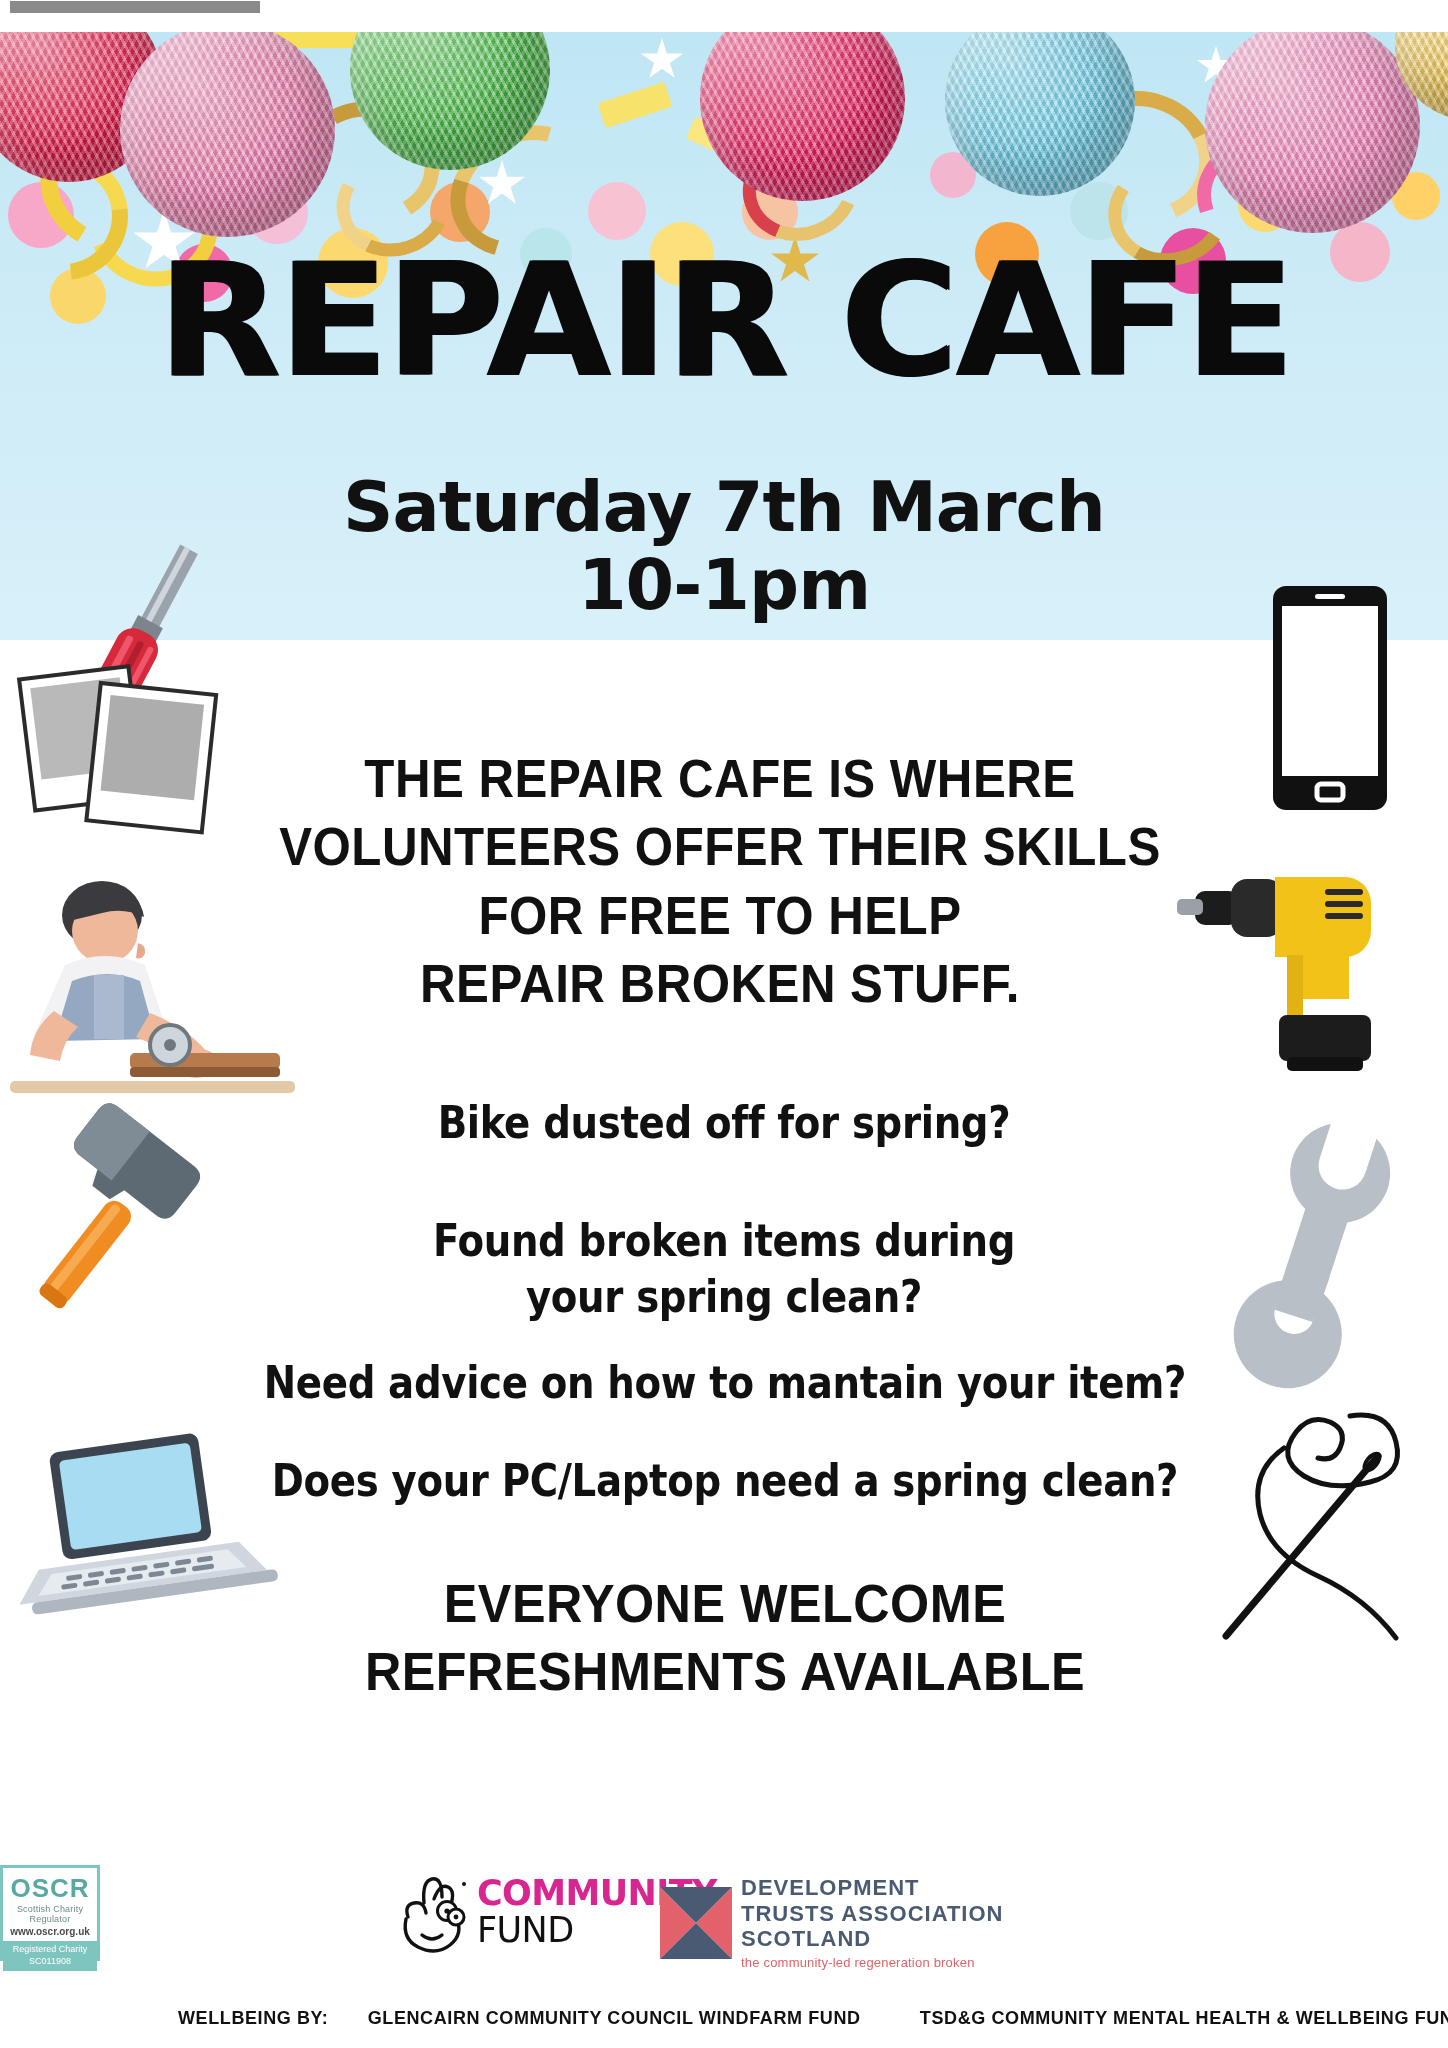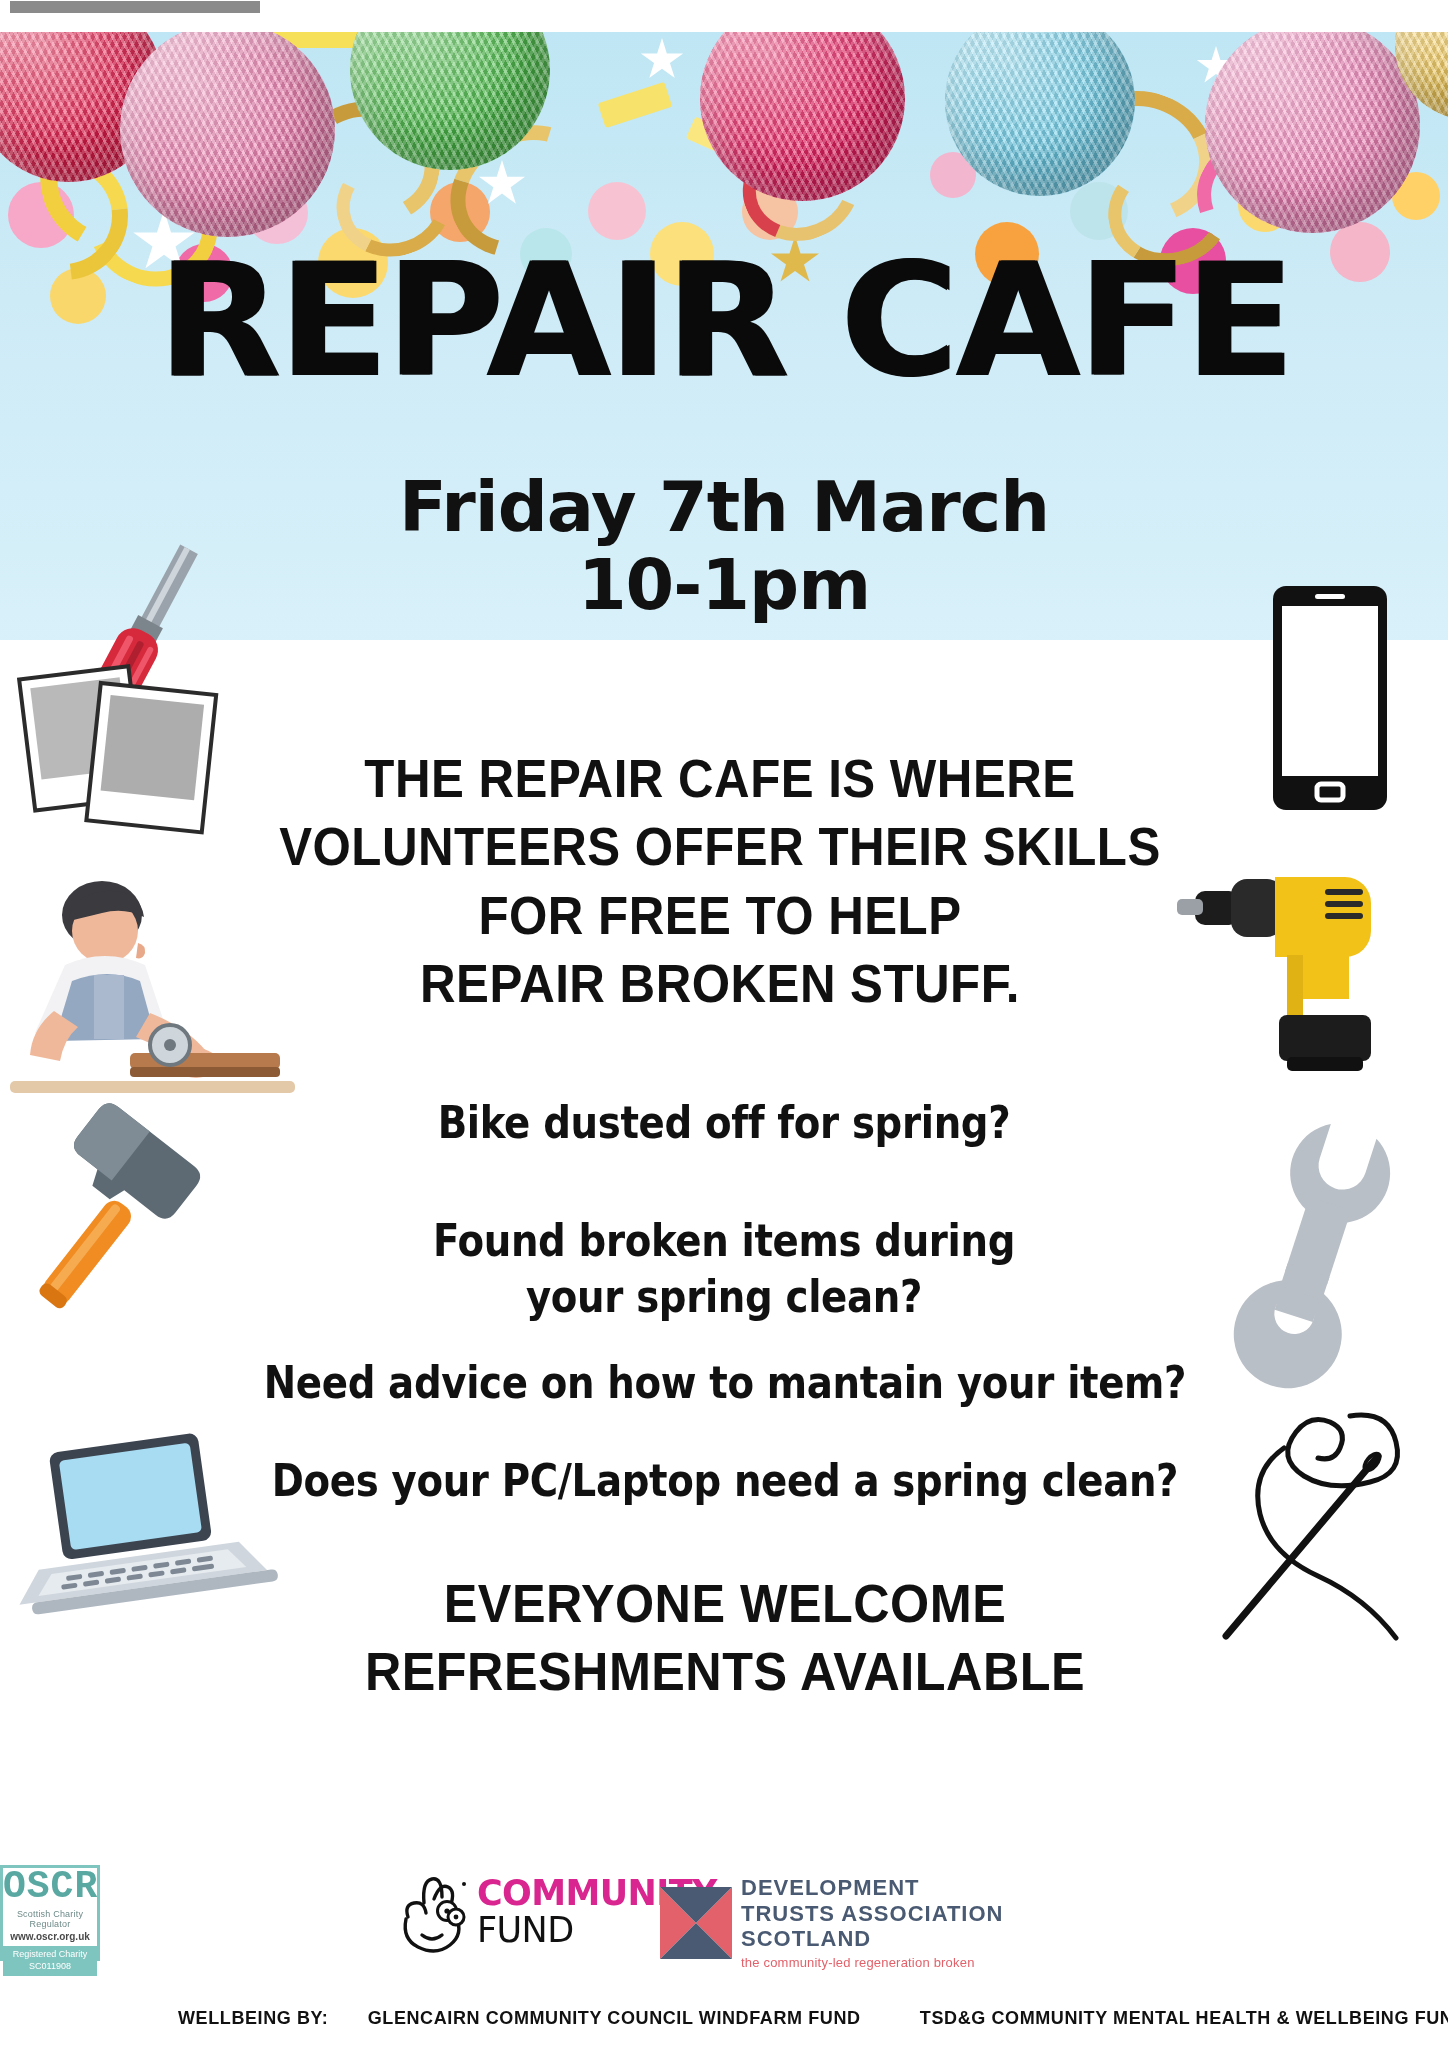--- a/index.html
+++ b/index.html
@@ -93,21 +93,21 @@
   
   .dta{left:660px;top:10px;}
   .dta-mark{width:72px;height:72px;position:relative;flex:0 0 auto;}
   .dta-txt{margin-left:9px;}
   .dta-l{font-family:"Liberation Sans",sans-serif;font-weight:bold;font-size:22px;line-height:1.17;color:#4a5a72;letter-spacing:1px;}
   .dta-tag{font-family:"Liberation Sans",sans-serif;font-size:13px;color:#e2616a;letter-spacing:.2px;margin-top:3px;}
 
   
   .oscr{left:950px;top:4px;width:100px;height:96px;border:3px solid #7fc5bf;background:#ffffff;
         display:block;box-sizing:border-box;text-align:center;}
-  .oscr-w{font-family:Liberation Mono, monospace;font-weight:bold;font-size:38px;color:#5aa8a2;letter-spacing:1px;line-height:1;}
+  .oscr-w{font-family:Liberation Sans, sans-serif;font-weight:bold;font-size:26px;color:#5aa8a2;letter-spacing:1px;margin-top:7px;line-height:1;}
   .oscr-s{font-family:"Liberation Sans",sans-serif;font-size:9px;color:#6d8a88;letter-spacing:.2px;margin-top:3px;}
   .oscr-u{font-family:"Liberation Sans",sans-serif;font-weight:bold;font-size:10px;color:#4a4a4a;margin-top:2px;}
   .oscr-b{background:#7fc5bf;color:#ffffff;font-family:"Liberation Sans",sans-serif;font-size:9px;
           line-height:1.3;padding:3px 0 4px;margin-top:4px;}
 
   
   .footer{position:absolute;left:0;top:1368px;width:1448px;text-align:left;}
   .footer-inner{margin-left:178px;white-space:nowrap;
     font-family:"Liberation Sans",sans-serif;font-weight:bold;color:#111111;
     font-size:18px;letter-spacing:.6px;}
@@ -183,21 +183,21 @@
       <div class="pom" style="left:700px;top:-36px;width:205px;height:205px;background-color:#ef1f63;"></div>
       <div class="pom" style="left:945px;top:-26px;width:190px;height:190px;background-color:#6fd2ee;"></div>
       <div class="pom" style="left:1205px;top:-14px;width:215px;height:215px;background-color:#f584bb;"></div>
       <div class="pom" style="left:1395px;top:-62px;width:150px;height:150px;background-color:#f5c84a;"></div>
 
     </div>
 
     <div class="title">REPAIR CAFE</div>
 
     <div class="datebox">
-      <div class="dateline">Friday 7th March</div>
+      <div class="dateline">Saturday 7th March</div>
       <div class="dateline">10-1pm</div>
     </div>
   </div>
 
   <div class="body">
 
     <div class="ill" style="left:30px;top:-120px;">
       <svg width="220" height="260" viewBox="0 0 220 260">
         <g transform="rotate(28 110 130)">
           <rect x="96" y="18" width="20" height="92" fill="#9aa3ab"></rect>

